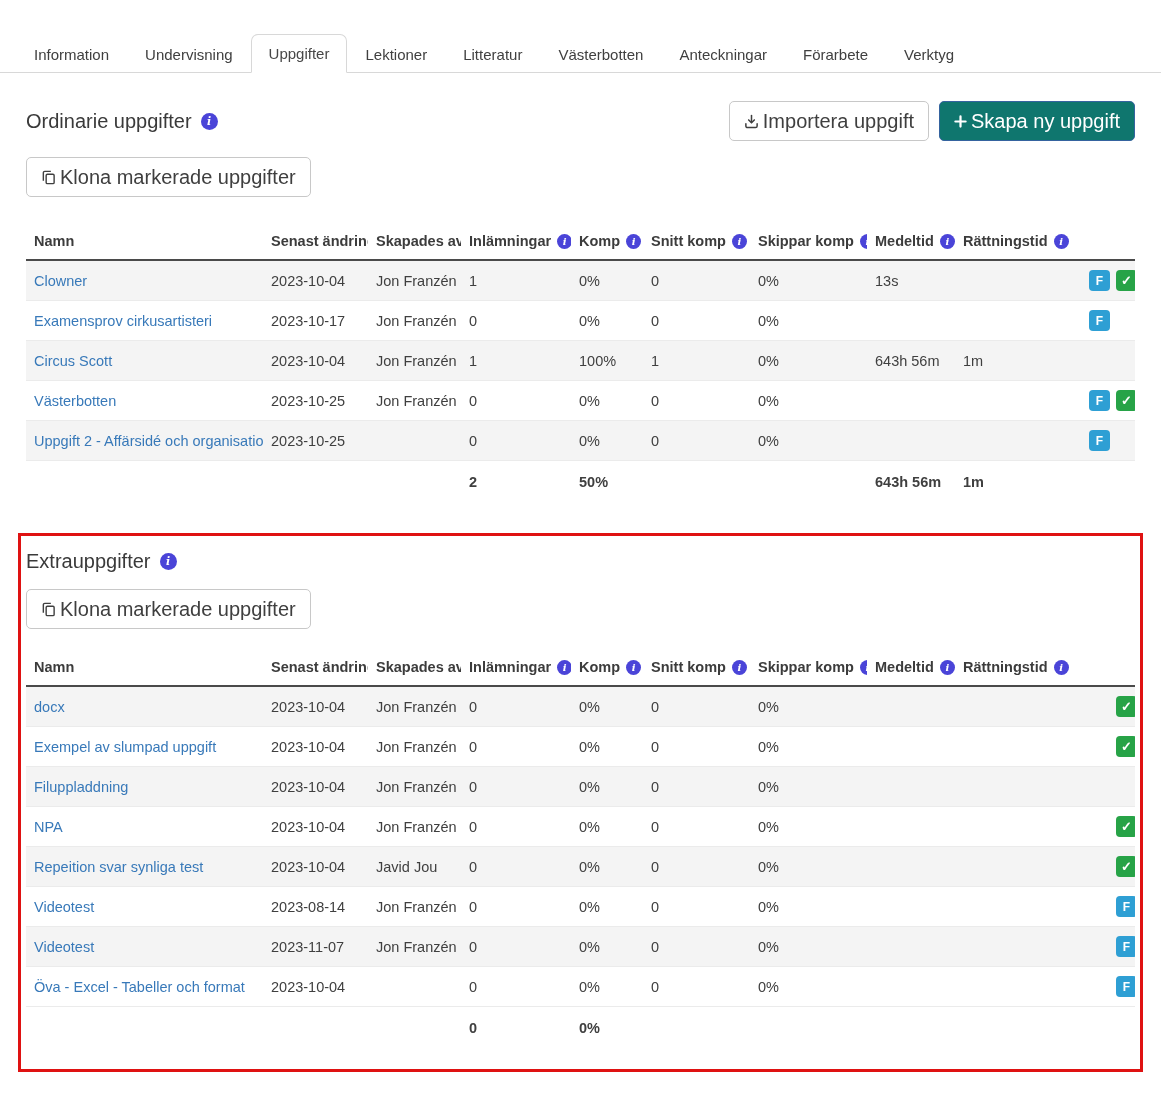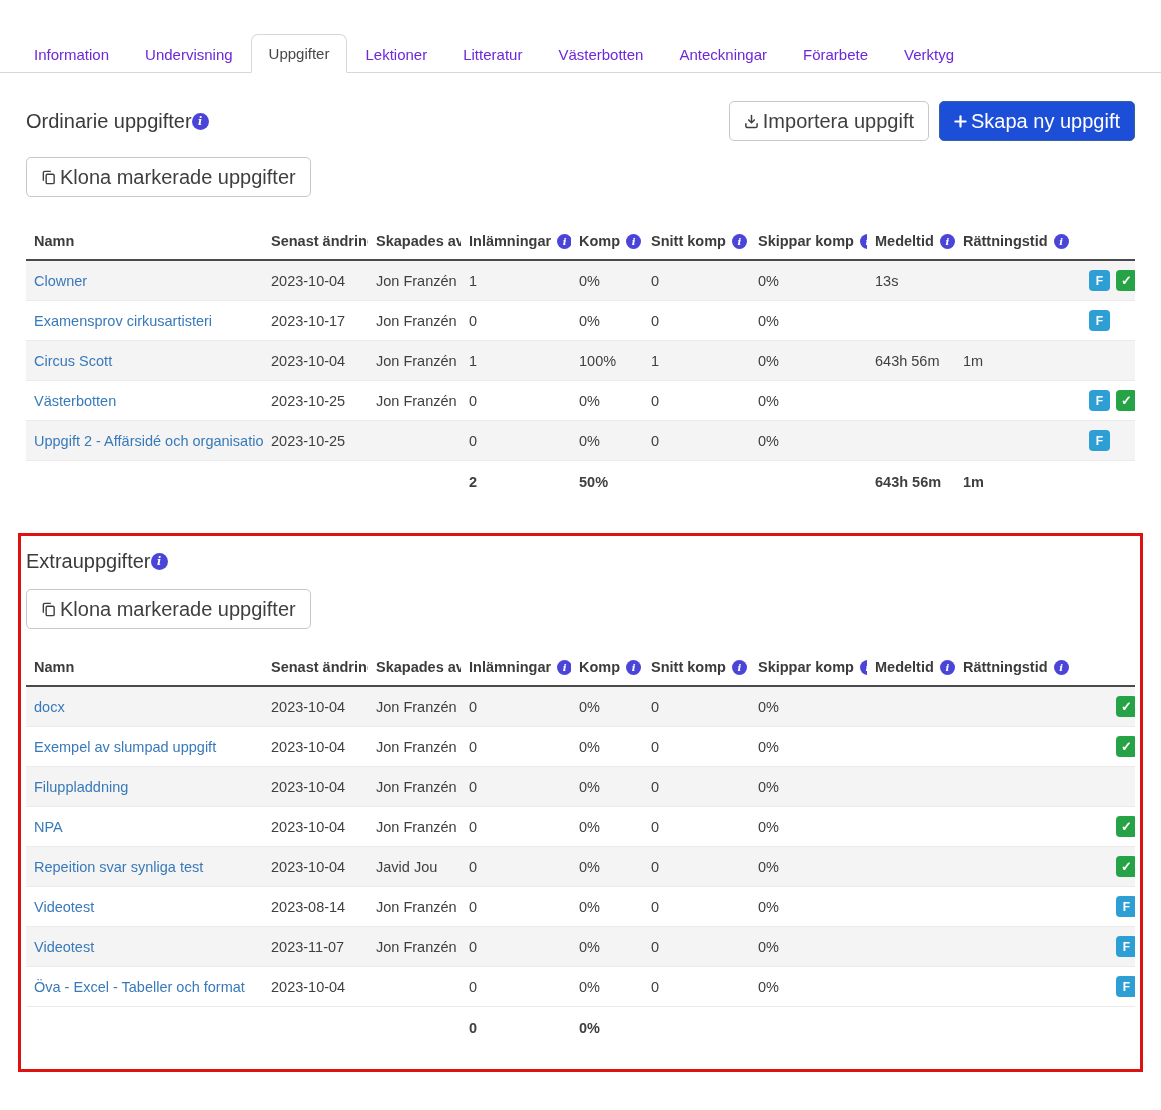--- a/index.html
+++ b/index.html
@@ -16,21 +16,21 @@
   .tabs {
     display: flex;
     align-items: flex-end;
     padding: 18px 16px 0 16px;
     border-bottom: 1px solid #d8d8d8;
   }
   .tab {
     display: inline-block;
     padding: 10px 17px;
     font-size: 15px;
-    color: #6d28d9;
+    color: #404040;
     text-decoration: none;
     border: 1px solid transparent;
     border-bottom: none;
     border-radius: 7px 7px 0 0;
     margin-bottom: -1px;
     cursor: pointer;
     white-space: nowrap;
   }
   .tab.active {
     color: #474747;
@@ -47,40 +47,41 @@
     align-items: center;
     margin-top: 26px;
   }
   h2 {
     font-size: 20px;
     font-weight: 500;
     color: #3a3a3a;
     margin: 0;
     display: flex;
     align-items: center;
+    gap: 9px;
   }
   .actions { display: flex; gap: 10px; }
   .clone-row { display: flex; margin-top: 16px; }
   
   .btn {
     display: inline-flex;
     align-items: center;
     gap: 4px;
     padding: 8px 14px;
     border-radius: 5px;
     font-size: 20px;
     font-family: inherit;
     cursor: pointer;
     background: #fff;
     border: 1px solid #c8c8c8;
     color: #3f3f3f;
     line-height: 1.1;
   }
   .btn-primary {
-    background: #1d4ed8;
+    background: #0f766e;
     border-color: #35639f;
     color: #fff;
     align-items: center;
   }
   .btn .icon { display: inline-flex; align-items: center; }
   
   .info {
     display: inline-flex;
     align-items: center;
     justify-content: center;

